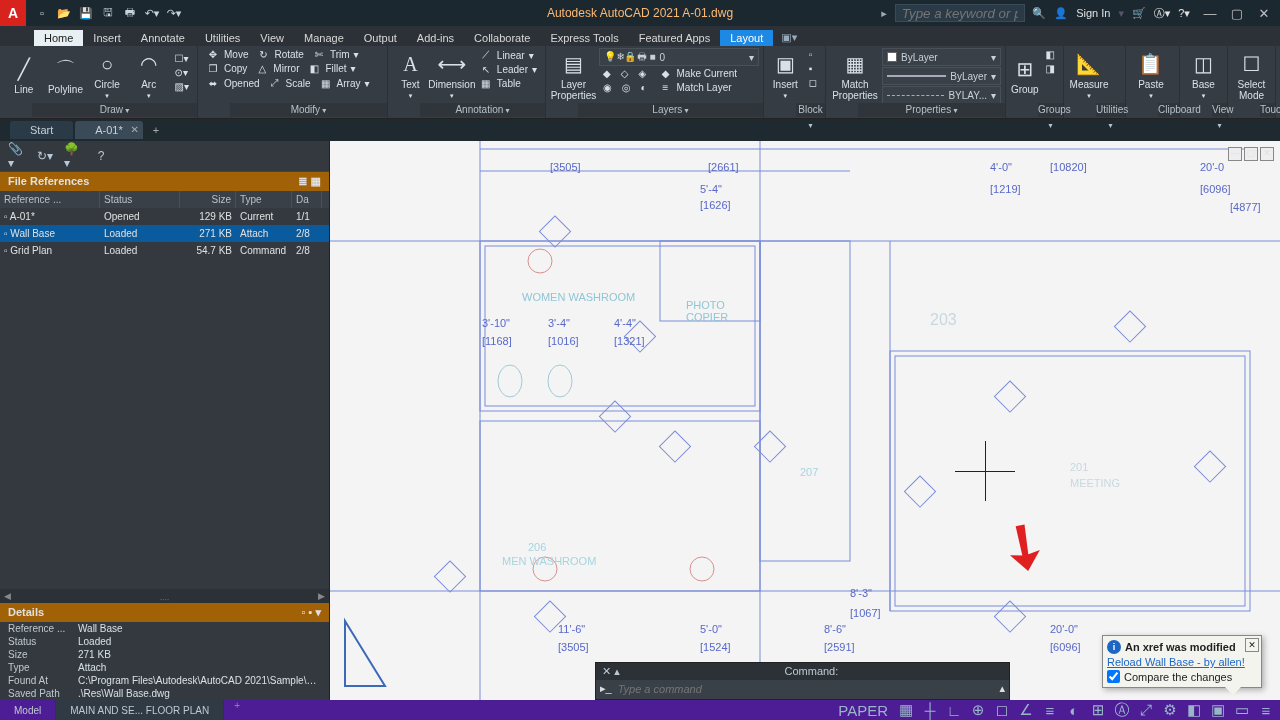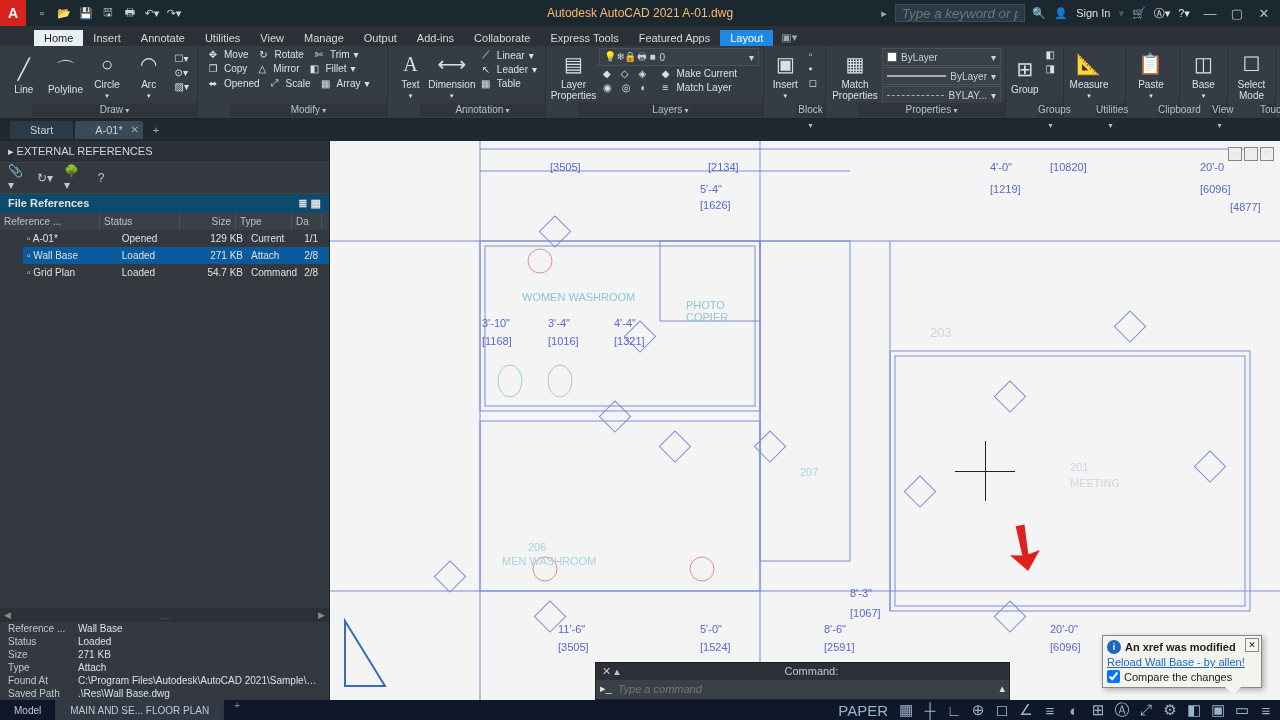--- a/index.html
+++ b/index.html
@@ -42,21 +42,21 @@
 .doctabs .dt.active{ background:#3a4a56;}
 .doctabs .close{ position:absolute; right:4px; top:3px; font-size:10px; color:#aaa;}
 .doctabs .plus{ padding:3px 8px; color:#aaa;}
 
 
 .main{ position:absolute; top:141px; left:0; right:0; bottom:20px; display:flex; }
 .sidebar{ width:330px; background:#33393f; border-right:1px solid #222; display:flex; flex-direction:column;}
 .pal-title{ background:#2b3136; padding:4px 8px; font-size:11px; color:#d0d8e0; border-bottom:1px solid #444;}
 .pal-toolbar{ padding:6px 8px; display:flex; gap:10px; align-items:center; border-bottom:1px solid #444;}
 .pal-toolbar .ic{ width:18px; height:18px; display:flex; align-items:center; justify-content:center; color:#b8c8d8; font-size:12px;}
-.section-head{ background:#0c4a6e; padding:3px 8px; font-size:11px; font-weight:bold; display:flex; justify-content:space-between;gap:21px;}
+.section-head{ background:#a16207; padding:3px 8px; font-size:11px; font-weight:bold; display:flex; justify-content:space-between;gap:21px;}
 .listhead{ display:flex; background:#3a4048; font-size:10px; color:#b8c0c8;}
 .listhead div{ padding:3px 4px; border-right:1px solid #4a5058;}
 .listrow{ display:flex; font-size:10px; padding:2px 0;}
 .listrow.sel{ background:#0a5a9e;}
 .listrow div{ padding:1px 4px; overflow:hidden; white-space:nowrap;}
 .c0{width:100px;} .c1{width:80px;} .c2{width:56px;text-align:right;} .c3{width:56px;} .c4{width:30px;}
 .scroll-strip{ height:14px; background:#2b3136; display:flex; align-items:center; justify-content:space-between; padding:0 4px; color:#888; font-size:9px;}
 .detail-row{ display:flex; font-size:10px; padding:1px 8px;}
 .detail-row .k{ width:70px; color:#c0c8d0;}
 .detail-row .v{ flex:1; color:#d8e0e8; overflow:hidden; white-space:nowrap; text-overflow:ellipsis;}
@@ -78,21 +78,21 @@
 
 .balloon{ position:absolute; right:18px; bottom:32px; width:160px; background:#f4f4ee; border:1px solid #888; box-shadow:2px 2px 6px rgba(0,0,0,.3); color:#222; font-size:11px; padding:4px;}
 .balloon .hd{ display:flex; align-items:center; gap:4px; font-weight:bold; font-size:11px;}
 .balloon .hd .i{ width:14px;height:14px;background:#1e66c4;border-radius:50%;color:#fff;display:flex;align-items:center;justify-content:center;font-size:9px;}
 .balloon .cls{ position:absolute; right:2px; top:2px; width:14px;height:14px;border:1px solid #888; display:flex;align-items:center;justify-content:center;font-size:9px;}
 .balloon a{ color:#1e66c4; text-decoration:underline; display:block; margin-top:2px;}
 .balloon label{ display:flex; align-items:center; gap:4px; margin-top:2px;}
 .balloon .tail{ position:absolute; bottom:-8px; right:20px; width:0;height:0;border-left:8px solid transparent;border-right:8px solid transparent;border-top:8px solid #f4f4ee;}
 
 
-.status{ position:absolute; bottom:0; left:0; right:0; height:20px; background:#0f172a; display:flex; align-items:center; font-size:10px;}
+.status{ position:absolute; bottom:0; left:0; right:0; height:20px; background:#4c1d95; display:flex; align-items:center; font-size:10px;}
 .ltabs{ display:flex; height:100%;}
 .ltabs .lt{ padding:0 14px; display:flex; align-items:center; border-right:1px solid #333; color:#c0c8d0;}
 .ltabs .lt.active{ background:#2f3a44;}
 .ltabs .plus{ padding:0 10px; color:#888;}
 .status-right{ margin-left:auto; display:flex; gap:4px; padding-right:4px; align-items:center;}
 .status-right .sic{ width:20px; height:16px; display:flex;align-items:center;justify-content:center;color:#9ab4c8;font-size:15px;}
 </style>
 </head>
 <body>
 
@@ -370,39 +370,38 @@
 </div>
 
 <div class="doctabs">
   <div class="dt"><span>Start</span></div>
   <div class="dt active"><span>A-01*</span><span class="close">✕</span></div>
   <div class="plus">+</div>
 </div>
 
 <div class="main">
   <div class="sidebar">
-    <div class="pal-title">▸ <span>EXTERNAL REFERENCES</span></div>
     <div class="pal-toolbar">
       <span class="ic">📎▾</span>
       <span class="ic">↻▾</span>
       <span class="ic">🌳▾</span>
       <span class="ic">?</span>
     </div>
     <div class="section-head">
         <span>File References</span>
         <span>≣ ▦</span>
       </div>
     <div class="listhead">
       <div class="c0">Reference ...</div>
         <div class="c1">Status</div>
         <div class="c2">Size</div>
         <div class="c3">Type</div>
         <div class="c4">Da</div>
     </div>
-    <div id="xref-rows" style="flex:0 0 auto;padding-left:23px;">
+    <div id="xref-rows" style="flex:0 0 auto;">
         <div class="listrow">
           <div class="c0">▫ A-01*</div>
           <div class="c1">Opened</div>
           <div class="c2">129 KB</div>
           <div class="c3">Current</div>
           <div class="c4">1/1</div>
         </div>
         <div class="listrow sel">
           <div class="c0">▫ Wall Base</div>
           <div class="c1">Loaded</div>
@@ -416,20 +415,24 @@
           <div class="c2">54.7 KB</div>
           <div class="c3">Command</div>
           <div class="c4">2/8</div>
         </div>
       </div>
     <div style="flex:1;"></div>
     <div class="scroll-strip">
         <span>◀</span>
         <span style="flex:1;text-align:center;color:#666;">‥‥</span>
         <span>▶</span>
+      </div>
+    <div class="section-head">
+        <span>Details</span>
+        <span><span>▫</span> <span>▪</span> ▾</span>
       </div>
     <div id="detail-rows">
         <div class="detail-row">
           <div class="k">Reference ...</div>
           <div class="v">Wall Base</div>
         </div>
         <div class="detail-row">
           <div class="k">Status</div>
           <div class="v">Loaded</div>
         </div>
@@ -515,40 +518,40 @@
         <circle cx="215" cy="428" r="12" stroke="#d89090"></circle>
         <circle cx="372" cy="428" r="12" stroke="#d89090"></circle>
       </g>
 
       <g stroke="#3a6ab8" stroke-width="2" fill="none">
         <path d="M 15 545 L 15 480 L 55 545 Z"></path>
       </g>
     </svg>
     <div id="dlabels">
         <span style="position: absolute; left: 220px; top: 20px; font-size: 11px; color: rgb(88, 104, 200); white-space: nowrap;">[3505]</span>
-        <span style="position: absolute; left: 378px; top: 20px; font-size: 11px; color: rgb(88, 104, 200); white-space: nowrap;">[2134]</span>
+        <span style="position: absolute; left: 378px; top: 20px; font-size: 11px; color: rgb(88, 104, 200); white-space: nowrap;">[2661]</span>
         <span style="position: absolute; left: 660px; top: 20px; font-size: 11px; color: rgb(88, 104, 200); white-space: nowrap;">4'-0"</span>
         <span style="position: absolute; left: 720px; top: 20px; font-size: 11px; color: rgb(88, 104, 200); white-space: nowrap;">[10820]</span>
         <span style="position: absolute; left: 870px; top: 20px; font-size: 11px; color: rgb(88, 104, 200); white-space: nowrap;">20'-0</span>
         <span style="position: absolute; left: 370px; top: 42px; font-size: 11px; color: rgb(88, 104, 200); white-space: nowrap;">5'-4"</span>
         <span style="position: absolute; left: 660px; top: 42px; font-size: 11px; color: rgb(88, 104, 200); white-space: nowrap;">[1219]</span>
         <span style="position: absolute; left: 870px; top: 42px; font-size: 11px; color: rgb(88, 104, 200); white-space: nowrap;">[6096]</span>
         <span style="position: absolute; left: 370px; top: 58px; font-size: 11px; color: rgb(88, 104, 200); white-space: nowrap;">[1626]</span>
         <span style="position: absolute; left: 900px; top: 60px; font-size: 11px; color: rgb(88, 104, 200); white-space: nowrap;">[4877]</span>
         <span style="position: absolute; left: 192px; top: 150px; font-size: 11px; color: rgb(143, 198, 214); white-space: nowrap;">WOMEN WASHROOM</span>
         <span style="position: absolute; left: 356px; top: 158px; font-size: 11px; color: rgb(143, 198, 214); white-space: nowrap;">PHOTO</span>
         <span style="position: absolute; left: 356px; top: 170px; font-size: 11px; color: rgb(143, 198, 214); white-space: nowrap;">COPIER</span>
         <span style="position: absolute; left: 152px; top: 176px; font-size: 11px; color: rgb(88, 104, 200); white-space: nowrap;">3'-10"</span>
         <span style="position: absolute; left: 218px; top: 176px; font-size: 11px; color: rgb(88, 104, 200); white-space: nowrap;">3'-4"</span>
         <span style="position: absolute; left: 284px; top: 176px; font-size: 11px; color: rgb(88, 104, 200); white-space: nowrap;">4'-4"</span>
         <span style="position: absolute; left: 152px; top: 194px; font-size: 11px; color: rgb(88, 104, 200); white-space: nowrap;">[1168]</span>
         <span style="position: absolute; left: 218px; top: 194px; font-size: 11px; color: rgb(88, 104, 200); white-space: nowrap;">[1016]</span>
         <span style="position: absolute; left: 284px; top: 194px; font-size: 11px; color: rgb(88, 104, 200); white-space: nowrap;">[1321]</span>
         <span style="position: absolute; left: 470px; top: 325px; font-size: 11px; color: rgb(168, 212, 224); white-space: nowrap;">207</span>
-        <span style="position: absolute; left: 600px; top: 184px; font-size: 13px; color: rgb(200, 216, 224); white-space: nowrap;">203</span>
+        <span style="position: absolute; left: 600px; top: 170px; font-size: 16px; color: rgb(200, 216, 224); white-space: nowrap;">203</span>
         <span style="position: absolute; left: 740px; top: 320px; font-size: 11px; color: rgb(200, 216, 224); white-space: nowrap;">201</span>
         <span style="position: absolute; left: 740px; top: 336px; font-size: 11px; color: rgb(200, 216, 224); white-space: nowrap;">MEETING</span>
         <span style="position: absolute; left: 198px; top: 400px; font-size: 11px; color: rgb(168, 212, 224); white-space: nowrap;">206</span>
         <span style="position: absolute; left: 172px; top: 414px; font-size: 11px; color: rgb(168, 212, 224); white-space: nowrap;">MEN WASHROOM</span>
         <span style="position: absolute; left: 520px; top: 446px; font-size: 11px; color: rgb(88, 104, 200); white-space: nowrap;">8'-3"</span>
         <span style="position: absolute; left: 228px; top: 482px; font-size: 11px; color: rgb(88, 104, 200); white-space: nowrap;">11'-6"</span>
         <span style="position: absolute; left: 370px; top: 482px; font-size: 11px; color: rgb(88, 104, 200); white-space: nowrap;">5'-0"</span>
         <span style="position: absolute; left: 494px; top: 482px; font-size: 11px; color: rgb(88, 104, 200); white-space: nowrap;">8'-6"</span>
         <span style="position: absolute; left: 720px; top: 482px; font-size: 11px; color: rgb(88, 104, 200); white-space: nowrap;">20'-0"</span>
         <span style="position: absolute; left: 228px; top: 500px; font-size: 11px; color: rgb(88, 104, 200); white-space: nowrap;">[3505]</span>

